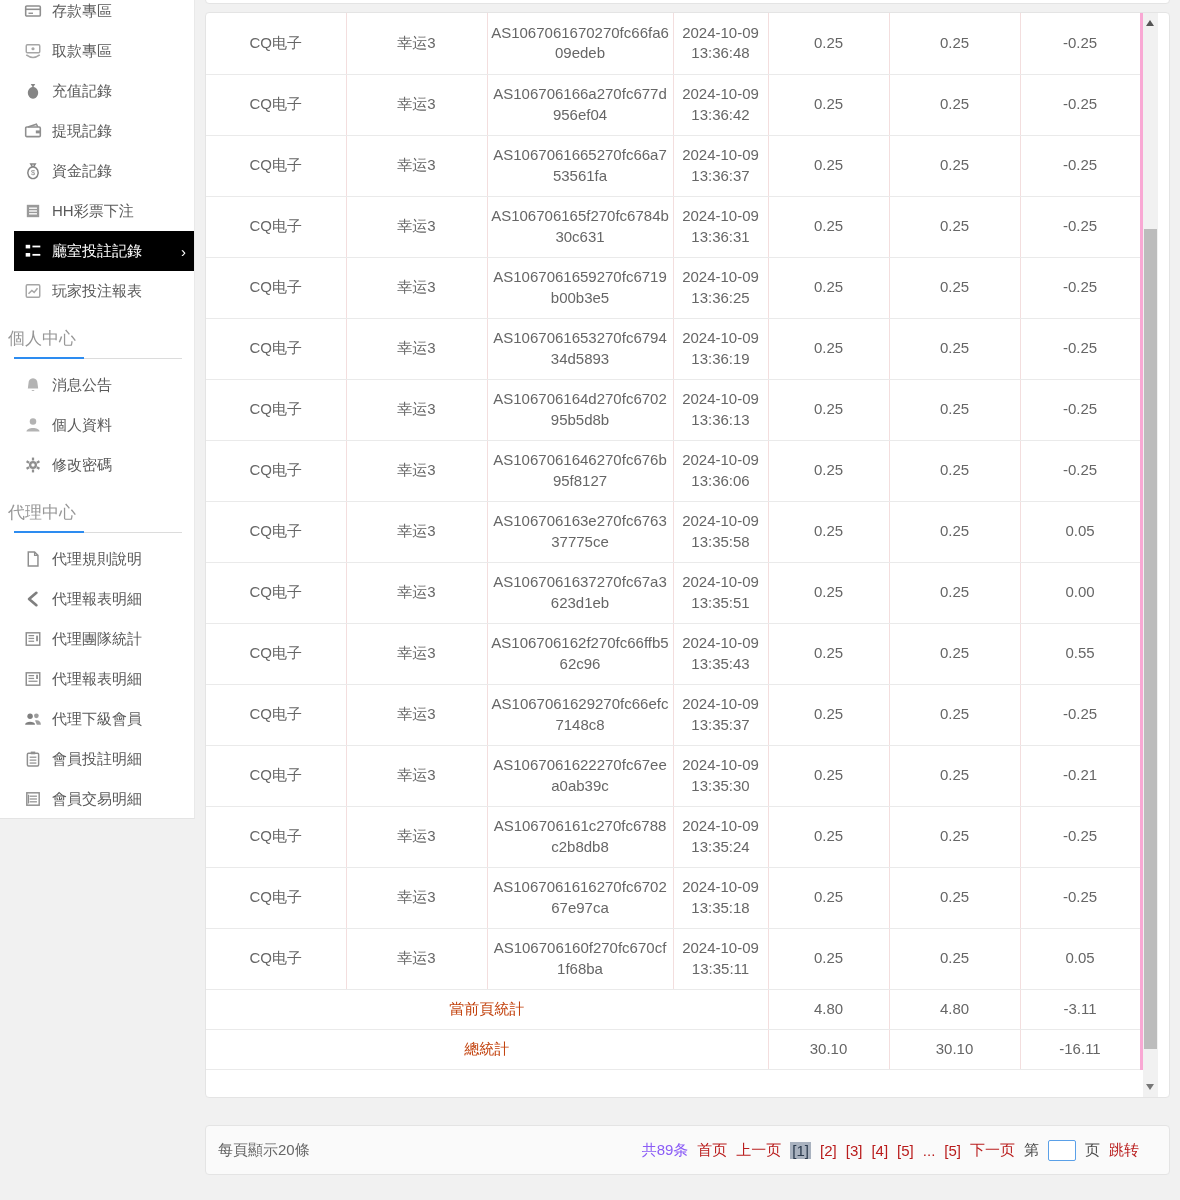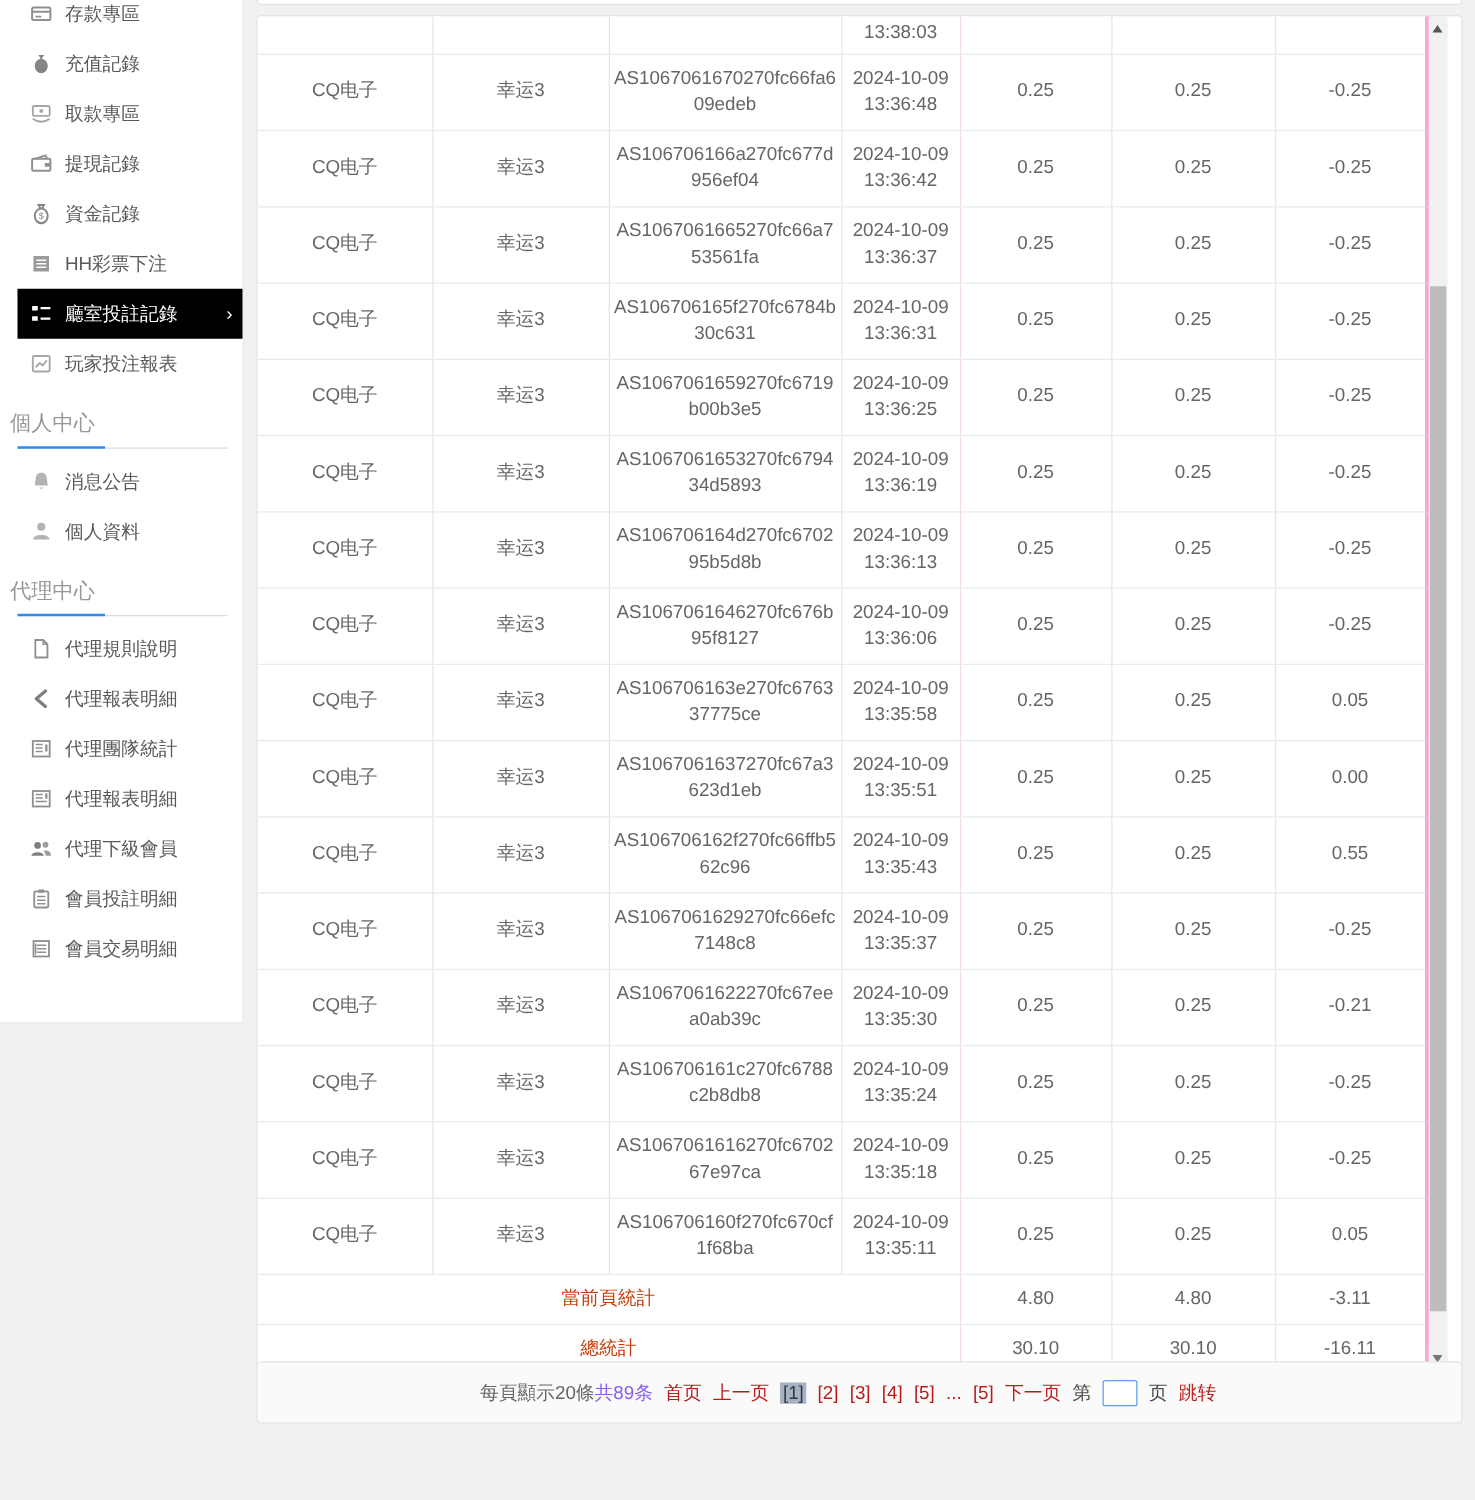--- a/index.html
+++ b/index.html
@@ -68,23 +68,23 @@
   }
   .tri-down {
     position:absolute; left:3px; top:5px; width:0; height:0;
     border-left:4.5px solid transparent; border-right:4.5px solid transparent;
     border-top:6px solid #777;
   }
   .vs-thumb { position:absolute; left:1px; width:13px; top:216px; height:820px; background:#bcbcbc; cursor:grab; }
 
   
   .footer-panel {
-    position:absolute; left:205px; top:1089px; width:965px; height:50px;
+    position:absolute; left:205px; top:1125px; width:965px; height:50px;
     background:#fafafa; border:1px solid #e4e4e4; border-radius:4px;
-    display:flex; align-items:center; justify-content:center;
+    display:flex; align-items:center; justify-content:space-between;
     padding:0 30px 0 12px; font-size:15px; color:#666;
   }
   .pager { display:flex; align-items:center; gap:9px; white-space:nowrap; }
   .pager .total { color:#8b5cf6; }
   .pager .page-link { color:#b91c1c; cursor:pointer; }
   .pager .page-link.current { background:#a9b2bf; color:#2b3a4d; padding:0 2px; }
   .pager .dark { color:#4a4a4a; }
   .jump-input {
     width:28px; height:21px; border:1px solid #5aa0e8; border-radius:2px;
     background:#fff; font-size:13px; text-align:center; color:#333; outline:none;
@@ -101,34 +101,34 @@
             <rect x="1.5" y="3.5" width="13" height="9" rx="1" fill="none" stroke="#8f8f8f" stroke-width="1.4"></rect>
             <line x1="1.5" y1="6.5" x2="14.5" y2="6.5" stroke="#8f8f8f" stroke-width="1.4"></line>
             <line x1="4" y1="10" x2="8" y2="10" stroke="#8f8f8f" stroke-width="1.2"></line>
           </svg>
         </span>
         <span class="lbl">存款專區</span>
       </div>
       <div class="side-item">
         <span class="ico">
           <svg class="icon" width="18" height="18" viewBox="0 0 16 16">
-            <path d="M6 1.8 h4 l-1.6 2.6 a4.6 5.2 0 1 1 -0.8 0 Z" fill="#858585"></path>
-          </svg>
-        </span>
-        <span class="lbl">充值記錄</span>
-      </div>
-      <div class="side-item">
-        <span class="ico">
-          <svg class="icon" width="18" height="18" viewBox="0 0 16 16">
             <rect x="2" y="2.5" width="12" height="7" rx="1" fill="none" stroke="#a6a6a6" stroke-width="1.3"></rect>
             <circle cx="8" cy="6" r="1.4" fill="#a6a6a6"></circle>
             <path d="M2 11.5 q6 4.5 12 0" fill="none" stroke="#a6a6a6" stroke-width="1.4"></path>
           </svg>
         </span>
         <span class="lbl">取款專區</span>
+      </div>
+      <div class="side-item">
+        <span class="ico">
+          <svg class="icon" width="18" height="18" viewBox="0 0 16 16">
+            <path d="M6 1.8 h4 l-1.6 2.6 a4.6 5.2 0 1 1 -0.8 0 Z" fill="#858585"></path>
+          </svg>
+        </span>
+        <span class="lbl">充值記錄</span>
       </div>
       <div class="side-item">
         <span class="ico">
           <svg class="icon" width="18" height="18" viewBox="0 0 16 16">
             <path d="M3.5 4.5 L11 2 l1.2 2.4" fill="none" stroke="#8f8f8f" stroke-width="1.3"></path>
             <rect x="1.5" y="4.5" width="13" height="8.5" rx="1" fill="none" stroke="#8f8f8f" stroke-width="1.4"></rect>
             <rect x="10.5" y="7.5" width="4" height="2.6" fill="#8f8f8f"></rect>
           </svg>
         </span>
         <span class="lbl">提現記錄</span>
@@ -191,20 +191,37 @@
         <span class="lbl">消息公告</span>
       </div>
       <div class="side-item">
         <span class="ico">
           <svg class="icon" width="18" height="18" viewBox="0 0 16 16">
             <circle cx="8" cy="4.8" r="2.9" fill="#b3b3b3"></circle>
             <path d="M2.2 13.8 c0 -4.2 11.6 -4.2 11.6 0 Z" fill="#b3b3b3"></path>
           </svg>
         </span>
         <span class="lbl">個人資料</span>
+      </div>
+      <div class="side-item">
+        <span class="ico">
+          <svg class="icon" width="18" height="18" viewBox="0 0 16 16">
+            <g fill="#8f8f8f">
+              <rect x="7" y="1.4" width="2" height="2.6" transform="rotate(0 8 8)"></rect>
+              <rect x="7" y="1.4" width="2" height="2.6" transform="rotate(60 8 8)"></rect>
+              <rect x="7" y="1.4" width="2" height="2.6" transform="rotate(120 8 8)"></rect>
+              <rect x="7" y="1.4" width="2" height="2.6" transform="rotate(180 8 8)"></rect>
+              <rect x="7" y="1.4" width="2" height="2.6" transform="rotate(240 8 8)"></rect>
+              <rect x="7" y="1.4" width="2" height="2.6" transform="rotate(300 8 8)"></rect>
+              <circle cx="8" cy="8" r="3.6"></circle>
+            </g>
+            <circle cx="8" cy="8" r="1.5" fill="#fff"></circle>
+          </svg>
+        </span>
+        <span class="lbl">修改密碼</span>
       </div>
       <div class="section-title">代理中心</div>
       <div class="section-rule">
         <div class="gray"></div>
         <div class="blue"></div>
       </div>
       <div class="side-item">
         <span class="ico">
           <svg class="icon" width="18" height="18" viewBox="0 0 16 16">
             <path d="M3.8 1.8 h5.6 l3 3 v9.4 h-8.6 Z" fill="none" stroke="#8f8f8f" stroke-width="1.3"></path>
@@ -290,29 +307,20 @@
     <colgroup>
       <col style="width:140px">
         <col style="width:141px">
         <col style="width:186px">
       <col style="width:95px">
         <col style="width:121px">
         <col style="width:131px">
         <col style="width:122px">
     </colgroup>
     <tbody id="tbody">
-        <tr class="partial-row">
-          <td></td>
-          <td></td>
-          <td></td>
-          <td>13:38:03</td>
-          <td></td>
-          <td></td>
-          <td></td>
-        </tr>
         <tr class="data-row">
           <td>CQ电子</td>
           <td>幸运3</td>
           <td>AS1067061670270fc66fa609edeb</td>
           <td>
             <div>2024-10-09</div>
             <div>13:36:48</div>
           </td>
           <td>0.25</td>
           <td>0.25</td>

